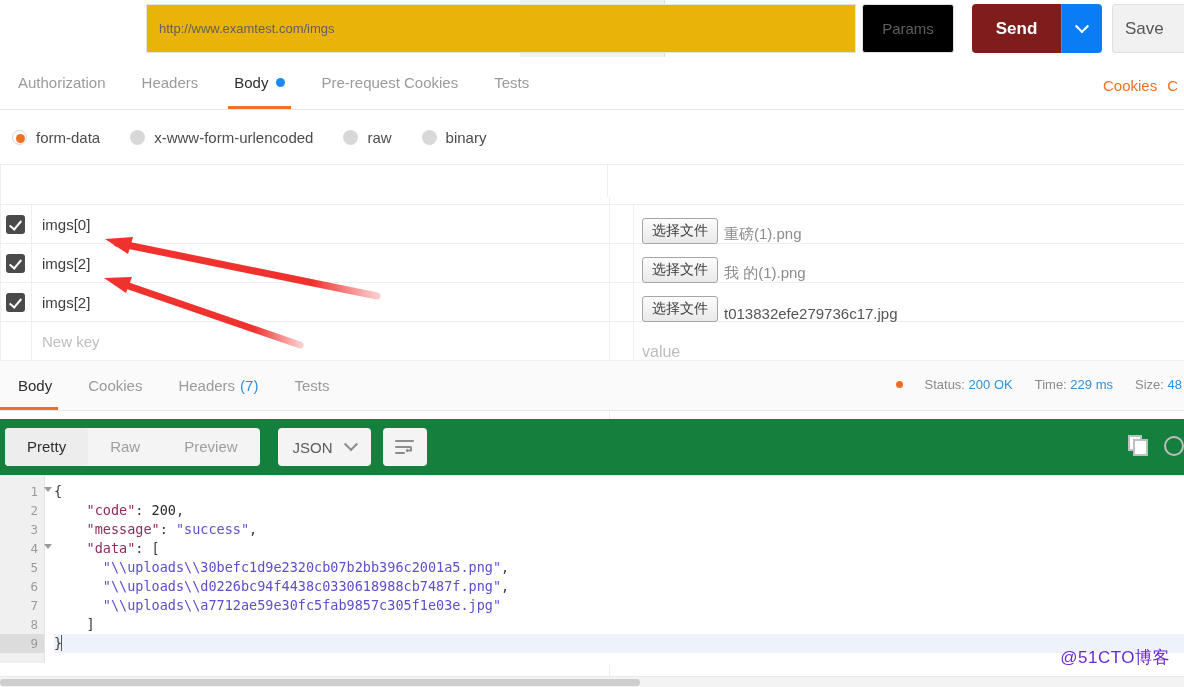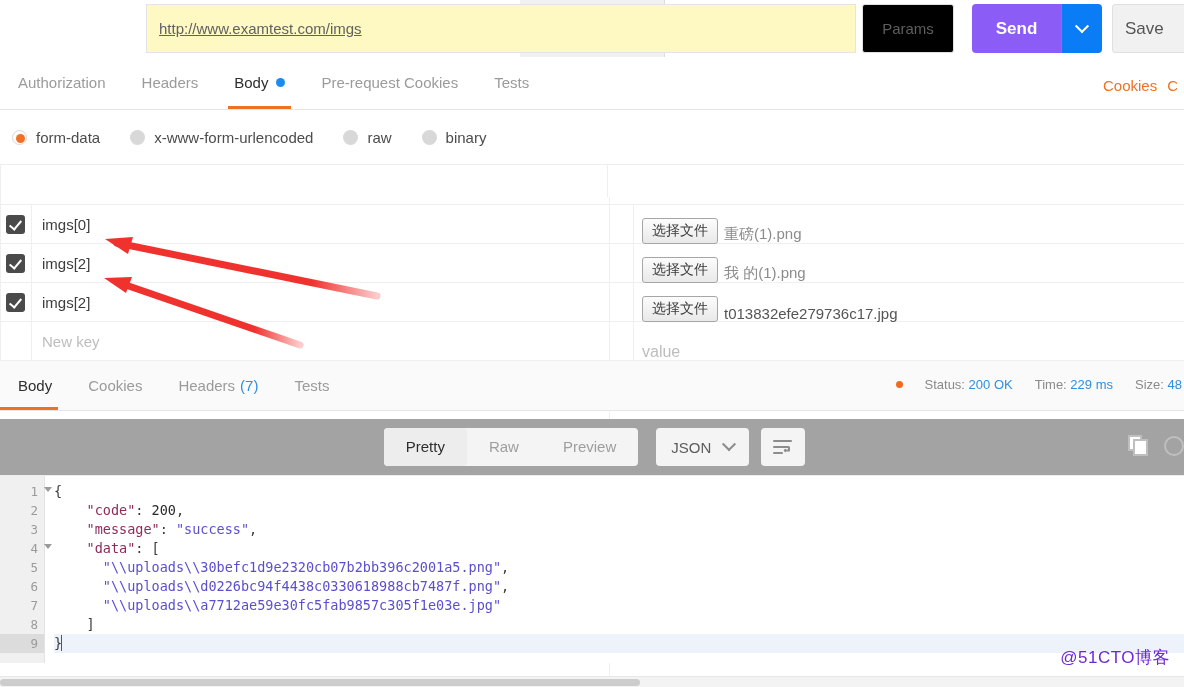--- a/index.html
+++ b/index.html
@@ -22,36 +22,36 @@
     border-right: 1px solid #dedede;
     display: flex; align-items: center; padding-left: 34px; gap: 14px;
   }
   .method-label { font-size: 17px; color: #555; letter-spacing: .3px; }
   .chev {
     width: 11px; height: 11px; border-right: 2px solid #9a9a9a;
     border-bottom: 2px solid #9a9a9a; transform: rotate(45deg) translate(-2px,-2px);
   }
   .url-input {
     position: absolute; left: 146px; top: 4px; width: 710px; height: 49px;
-    background: #fef9c3; border: 1px solid #e4e4e4;
+    background: #eab308; border: 1px solid #e4e4e4;
     display: flex; align-items: center; padding-left: 12px;
-    font-size: 15px; color: #616161; text-decoration: underline;
+    font-size: 13px; color: #616161;
   }
   .params-btn {
     position: absolute; left: 862px; top: 4px; width: 92px; height: 49px;
     background: #000000; border: 1px solid #e0e0e0; border-radius: 3px;
     display: flex; align-items: center; justify-content: center;
     font-size: 15px; color: #5e5e5e;
   }
   .send-group {
     position: absolute; left: 972px; top: 4px; height: 49px;
     display: flex; border-radius: 4px; overflow: hidden;
   }
   .send-btn {
-    width: 89px; background: #8b5cf6; color: #fff;
+    width: 89px; background: #7f1d1d; color: #fff;
     font-size: 17px; font-weight: bold;
     display: flex; align-items: center; justify-content: center;
   }
   .send-caret {
     width: 41px; background: #0a7cf5; border-left: 1px solid #3a95f7;
     display: flex; align-items: center; justify-content: center;
   }
   .send-caret .chev { border-color: #ffffff; width: 10px; height: 10px; }
   .save-btn {
     position: absolute; left: 1112px; top: 4px; width: 92px; height: 49px;
@@ -158,23 +158,22 @@
   .meta {
     position: absolute; right: 0px; top: 16px; display: flex; align-items: center;
     gap: 22px; font-size: 13px; color: #8a8a8a; padding-right: 2px;
   }
   .meta .dot { width: 7px; height: 7px; border-radius: 50%; background: #f26a21; }
   .meta b { color: #2f8fe0; font-weight: normal; }
 
   
   .viewbar {
     position: absolute; left: 0; top: 419px; width: 1184px; height: 57px;
-    background: #a3a3a3; display: flex; align-items: center; padding-left: 5px;
+    background: #15803d; display: flex; align-items: center; padding-left: 5px;
     border-bottom: 1px solid #ededed;
-    justify-content: center;
   }
   .seg {
     display: flex; background: #f4f4f4; border-radius: 4px; height: 38px; align-items: center;
   }
   .seg-item { font-size: 15px; color: #9e9e9e; padding: 0 22px; line-height: 38px; }
   .seg-item.active { color: #2e2e2e; background: #ededed; border-radius: 4px; }
   .json-sel {
     margin-left: 18px; background: #f4f4f4; border-radius: 4px; height: 38px;
     display: flex; align-items: center; gap: 13px; padding: 0 15px;
     font-size: 15px; color: #5c5c5c;

